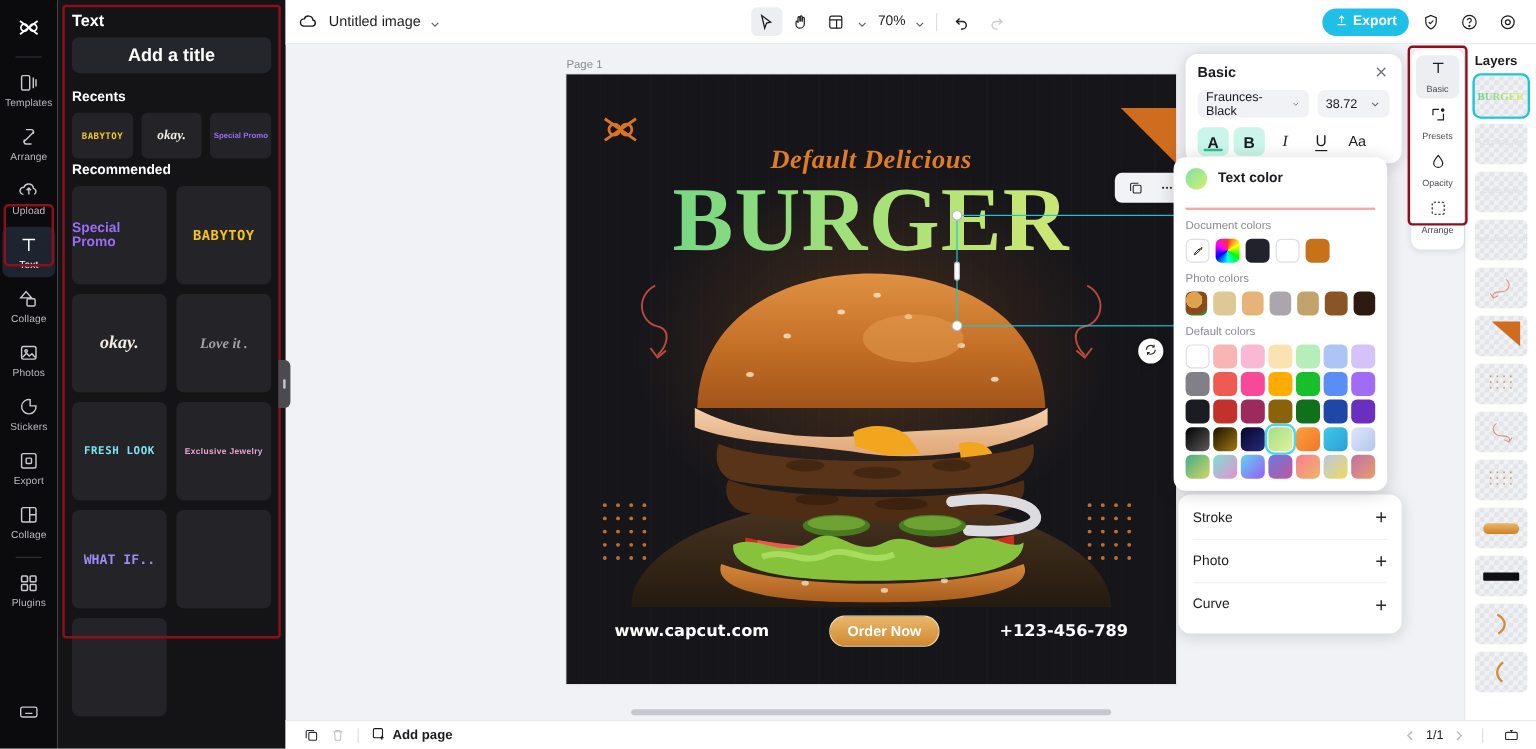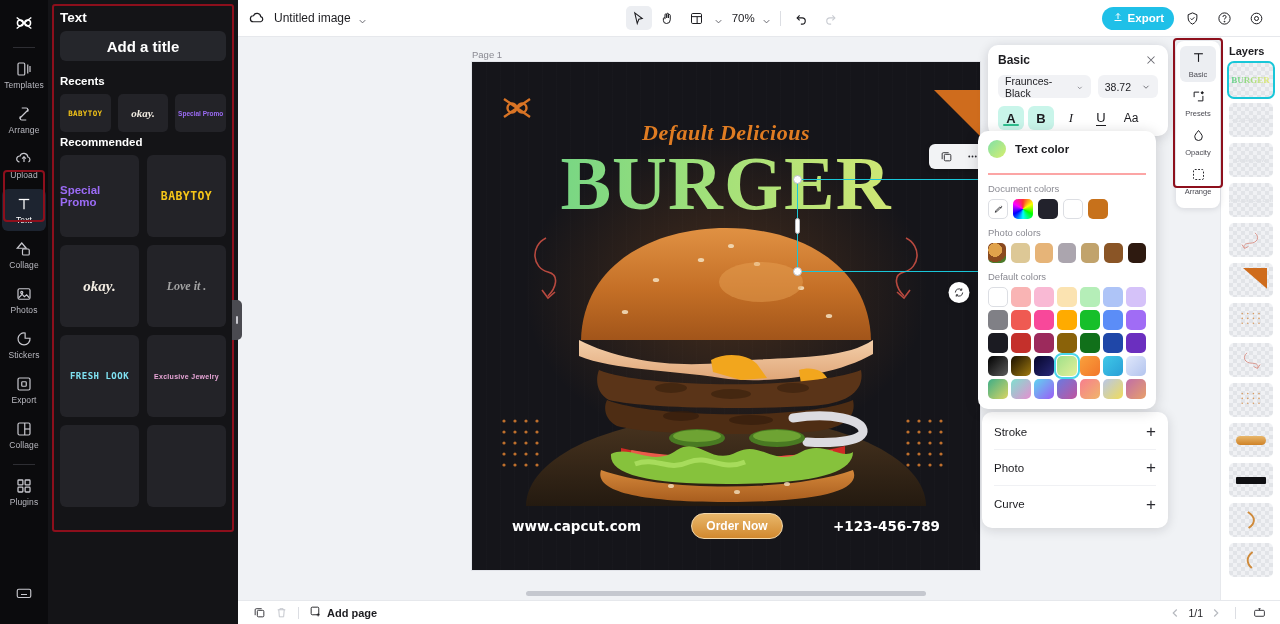--- a/index.html
+++ b/index.html
@@ -441,20 +441,23 @@
           <span class="tx-okay">okay.</span>
         </div>
       <div class="gcell">
           <span class="tx-love">Love it .</span>
         </div>
       <div class="gcell">
           <span class="tx-fresh">FRESH LOOK</span>
         </div>
       <div class="gcell">
           <span class="tx-jewel">Exclusive Jewelry</span>
+        </div>
+      <div class="gcell">
+          <span class="tx-whatif">WHAT IF..</span>
         </div>
       <div class="gcell"></div>
       <div class="gcell"></div>
     </div>
   </div>
   <div class="hl-panel"></div>
   <div class="collapse-handle">
       <span></span>
     </div>
 

